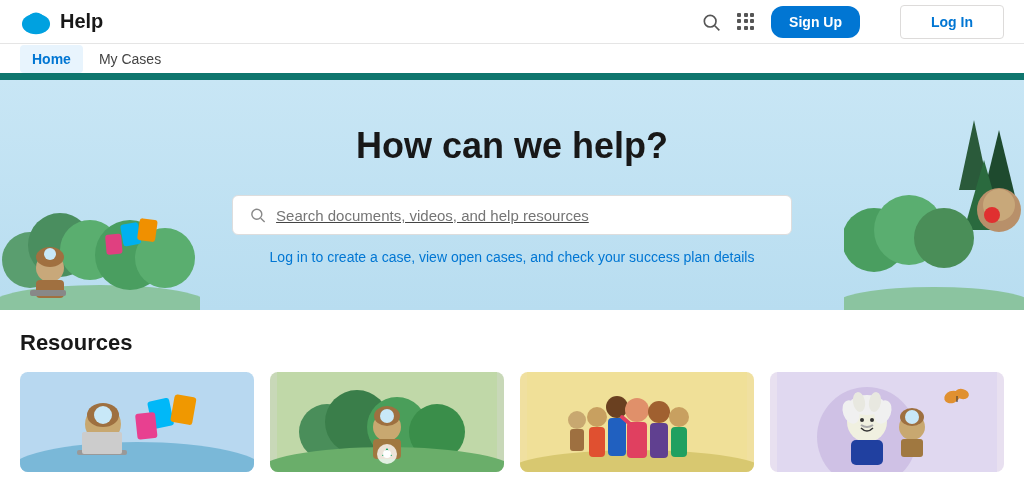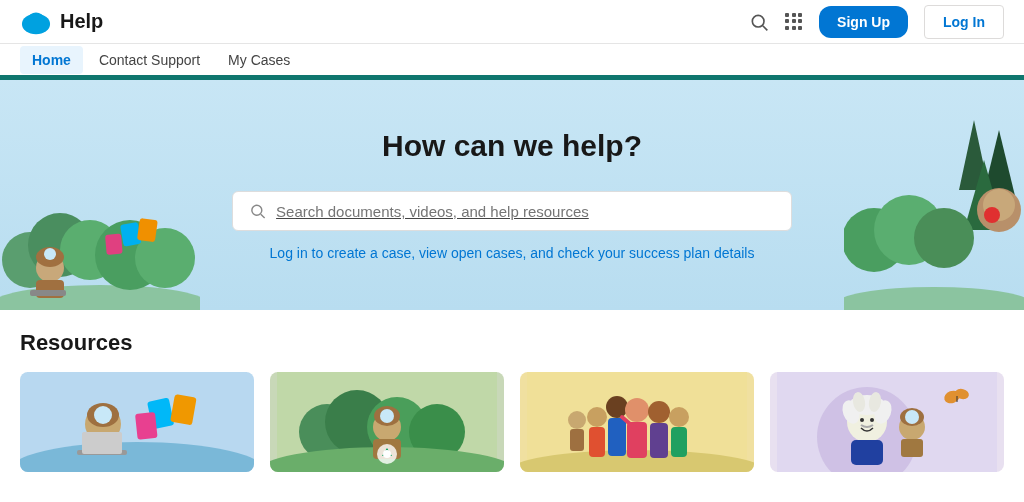--- a/index.html
+++ b/index.html
@@ -51,34 +51,35 @@
       padding: 8px 18px;
       font-size: 14px;
       font-weight: 600;
       cursor: pointer;
     }
     .btn-login {
       background: #fff;
       color: #0176d3;
       border: 1px solid #dddbda;
       border-radius: 4px;
-      padding: 8px 18px;
+      padding: 8px 30px;
       font-size: 14px;
       font-weight: 600;
       cursor: pointer;
+      margin-left: 24px;
     }
 
     
     .nav {
       display: flex;
       align-items: center;
       padding: 0 20px;
       height: 36px;
       background: #fff;
-      border-bottom: 5px solid #0f766e;
+      border-bottom: 7px solid #0f766e;
       gap: 4px;
     }
     .nav-item {
       padding: 6px 12px;
       font-size: 14px;
       color: #444;
       cursor: pointer;
       border-radius: 4px;
       text-decoration: none;
     }
@@ -95,21 +96,21 @@
       background: linear-gradient(180deg, #c8e6f5 0%, #b8ddf0 100%);
       position: relative;
       height: 230px;
       display: flex;
       flex-direction: column;
       align-items: center;
       justify-content: center;
       overflow: hidden;
     }
     .hero-title {
-      font-size: 30px;
+      font-size: 36px;
       font-weight: 700;
       color: #181818;
       margin-bottom: 28px;
       z-index: 2;
     }
     .search-bar {
       display: flex;
       align-items: center;
       background: #fff;
       border: 1px solid #ddd;
@@ -237,21 +238,20 @@
           <div class="grid-dot"></div>
       </div>
     </button>
     <button class="btn-signup">Sign Up</button>
     <button class="btn-login">Log In</button>
   </div>
 </header>
 
 <nav class="nav">
   <a class="nav-item active">Home</a>
-  <a class="nav-item">Contact Support</a>
   <a class="nav-item">My Cases</a>
 </nav>
 
 <section class="hero">
 
   <svg class="hero-trees-left" viewBox="0 0 200 160" xmlns="http://www.w3.org/2000/svg">
 
     <ellipse cx="100" cy="155" rx="110" ry="20" fill="#8bc4a0"></ellipse>
 
     <circle cx="30" cy="110" r="28" fill="#5a9e6f"></circle>

